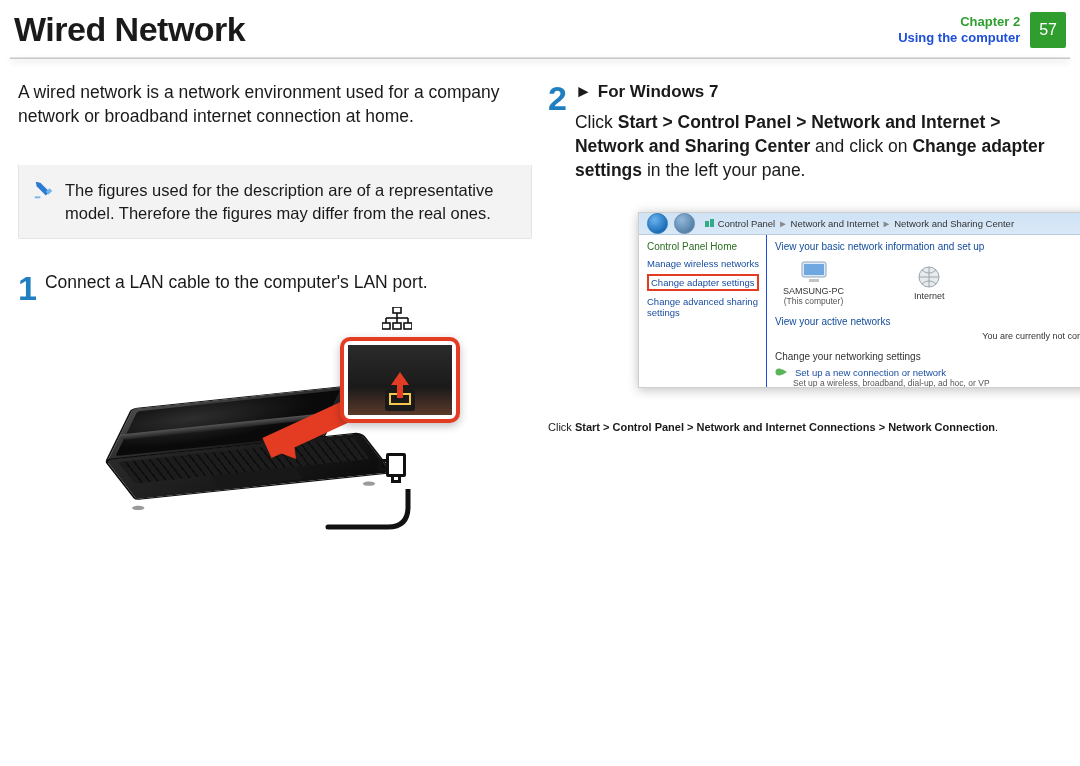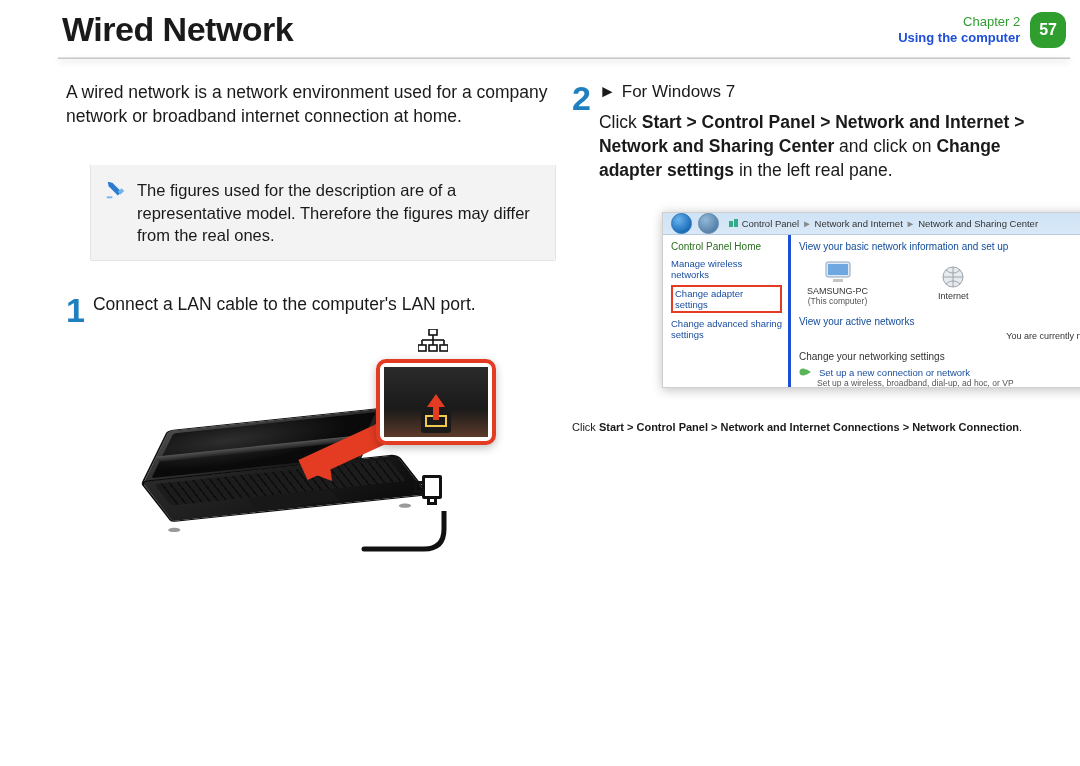--- a/index.html
+++ b/index.html
@@ -1,35 +1,35 @@
 <!DOCTYPE html>
 <html><head>
 <meta charset="utf-8">
 <style>
   * { box-sizing: border-box; margin: 0; padding: 0; }
   html, body { width: 1080px; height: 766px; font-family: "Segoe UI", "Myriad Pro", Arial, sans-serif; background: #fff; color: #1a1a1a; }
-  .page { width: 1080px; height: 766px; position: relative; padding-left: 48px; }
+  .page { width: 1080px; height: 766px; position: relative; }
 
   
   .hdr { display: flex; align-items: center; justify-content: space-between; padding: 10px 14px 0 14px; }
   .title { font-size: 34px; font-weight: 700; letter-spacing: -0.5px; }
   .hdr-right { text-align: right; display: flex; align-items: center; gap: 10px; }
-  .hdr-chapter { color: #2f9e2f; font-weight: 400; font-size: 13px; line-height: 1.2; }
+  .hdr-chapter { color: #2f9e2f; font-weight: 700; font-size: 13px; line-height: 1.2; }
   .hdr-sub { color: #1d4ed8; font-weight: 700; font-size: 13px; }
-  .page-badge { background: #2f9e2f; color: #fff; font-weight: 700; font-size: 16px; padding: 9px 9px; border-radius: 12px; min-width: 30px; text-align: center; }
+  .page-badge { background: #2f9e2f; color: #fff; font-weight: 400; font-size: 16px; padding: 9px 9px; border-radius: 2px; min-width: 30px; text-align: center; }
   .hdr-rule { height: 2px; background: linear-gradient(#e9e9e9,#d6d6d6); margin: 8px 10px 0 10px; box-shadow: 0 3px 6px rgba(0,0,0,0.15); border-bottom: 1px solid #c8c8c8; }
 
   
   .cols { display: flex; gap: 16px; padding: 22px 18px 0 18px; }
   .col { flex: 1 1 0; min-width: 0; }
 
   .intro { font-size: 17.5px; line-height: 1.35; }
 
   
-  .note { margin-top: 36px; background: #f3f3f3; border: 1px solid #e4e4e4; border-top-color:#fff; padding: 14px 16px 14px 14px; display: flex; gap: 10px; border-radius: 2px; margin-left: 24px; }
+  .note { margin-top: 36px; background: #f3f3f3; border: 1px solid #e4e4e4; border-top-color:#fff; padding: 14px 16px 14px 14px; display: flex; gap: 10px; border-radius: 2px; }
   .note-icon { width: 22px; height: 22px; color: #2677d1; flex-shrink: 0; }
   .note-text { font-size: 16.5px; line-height: 1.35; }
 
   
   .step { display: flex; gap: 8px; }
   .step-num { color: #1f7fbf; font-size: 34px; font-weight: 700; line-height: 1; }
   .step-body { font-size: 17.5px; line-height: 1.35; }
   .step1 { margin-top: 32px; }
 
   
@@ -64,33 +64,33 @@
 
   
   .plug { position:absolute; right:50px; top:132px; width:28px; height:36px; }
   .plug .body { width:20px; height:24px; background:#fff; border:3px solid #111; border-radius:2px; position:absolute; left:4px; top:0; }
   .plug .clip { position:absolute; left:-4px; top:6px; width:8px; height:12px; border:3px solid #111; border-right:none; }
   .plug .prong { position:absolute; left:9px; top:22px; width:10px; height:8px; border:3px solid #111; border-top:none; }
   .cable { position:absolute; right:0; top:168px; width:140px; height:60px; }
 
   
   .arrowhead { display:inline-block; margin-right:6px; }
-  .subhead { font-size: 17px; font-weight: 400; }
+  .subhead { font-size: 17px; font-weight: 700; }
   .win7-body { font-size: 17.5px; line-height: 1.38; margin-top: 6px; }
   .b { font-weight: 700; }
 
   
   .winshot { width: 480px; height: 176px; margin: 30px 0 0 90px; border:1px solid #cfcfcf; box-shadow: 0 3px 10px rgba(0,0,0,.2), 0 -3px 10px rgba(0,0,0,.06); display:flex; flex-direction:column; font-size: 9.5px; color:#333; background:#fff; overflow:hidden; }
   .win-top { height:30px; background:linear-gradient(#cfe3f6,#d9e8f6); display:flex; align-items:center; gap:6px; padding:0 8px; border-bottom:1px solid #b6cde1; }
   .nav-btn { width:21px; height:21px; border-radius:50%; background: radial-gradient(circle at 35% 30%, #6bb3ef, #1b6fb9 70%); border:1px solid #2a76b8; }
   .nav-btn.disabled{ filter:grayscale(.4) opacity(.8); }
   .crumb { margin-left:4px; }
   .crumb .sep{ color:#888; margin:0 3px; }
   .win-body { flex:1; display:flex; }
-  .win-side { width:128px; border-right:3px solid #1d4ed8; padding:6px 6px 6px 8px; background:#fff; }
+  .win-side { width:128px; border-right:1px solid #1d4ed8; padding:6px 6px 6px 8px; background:#fff; }
   .win-side h6 { color:#2a6d1f; font-size:10px; font-weight:400; margin-bottom:6px; }
   .win-side .link { color:#1a4ea0; margin:3px 0 5px 0; cursor:default; }
   .hl { display:inline-block; padding:1px 2px; border:2px solid #e43c22; }
   .win-main { flex:1; padding:6px 8px; background:#fff; }
   .win-main .hdg { color:#114b9a; font-size:10px; margin-bottom:8px; }
   .net-row { display:flex; align-items:center; gap:70px; margin-left:8px; }
   .net-item { text-align:center; }
   .net-item .lbl { font-size:9px; margin-top:2px; }
   .net-item .sub { font-size:8.5px; color:#555; }
   .pc-icon, .globe-icon { display:block; margin:0 auto; }
@@ -192,21 +192,21 @@
     </div>
 
     <div class="col">
       <div class="step">
         <div class="step-num">2</div>
         <div class="step-body">
           <div class="subhead">
             <span class="arrowhead">►</span><span>For Windows 7</span>
           </div>
           <div class="win7-body">
-            <span>Click </span><span class="b">Start &gt; Control Panel &gt; Network and Internet &gt; Network and Sharing Center</span><span> and click on </span><span class="b">Change adapter settings</span><span> in the left real pane.</span>
+            <span>Click </span><span class="b">Start &gt; Control Panel &gt; Network and Internet &gt; Network and Sharing Center</span><span> and click on </span><span class="b">Change adapter settings</span><span> in the left your pane.</span>
           </div>
         </div>
       </div>
 
       <div class="winshot">
         <div class="win-top">
           <div class="nav-btn"></div>
           <div class="nav-btn disabled"></div>
           <div class="crumb">
             <svg width="10" height="10" viewBox="0 0 10 10" style="vertical-align:-1px">

